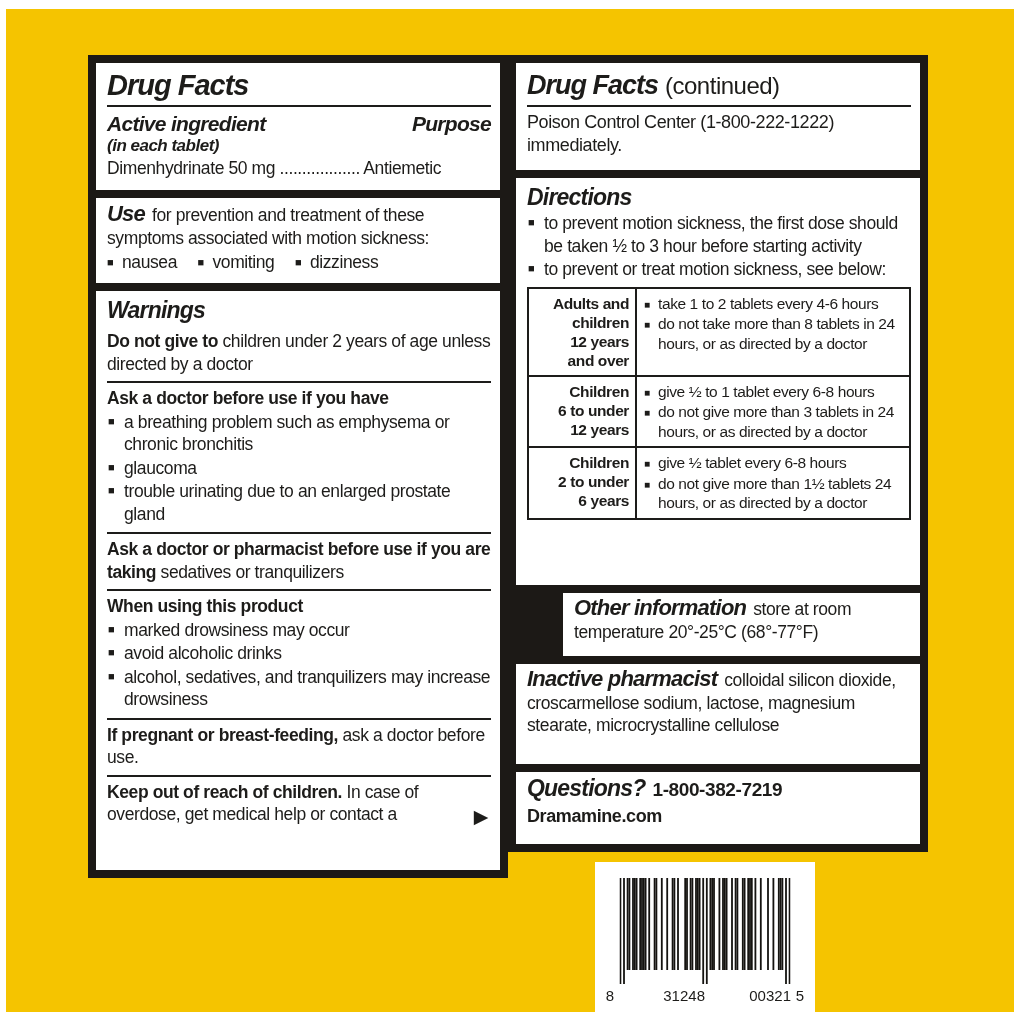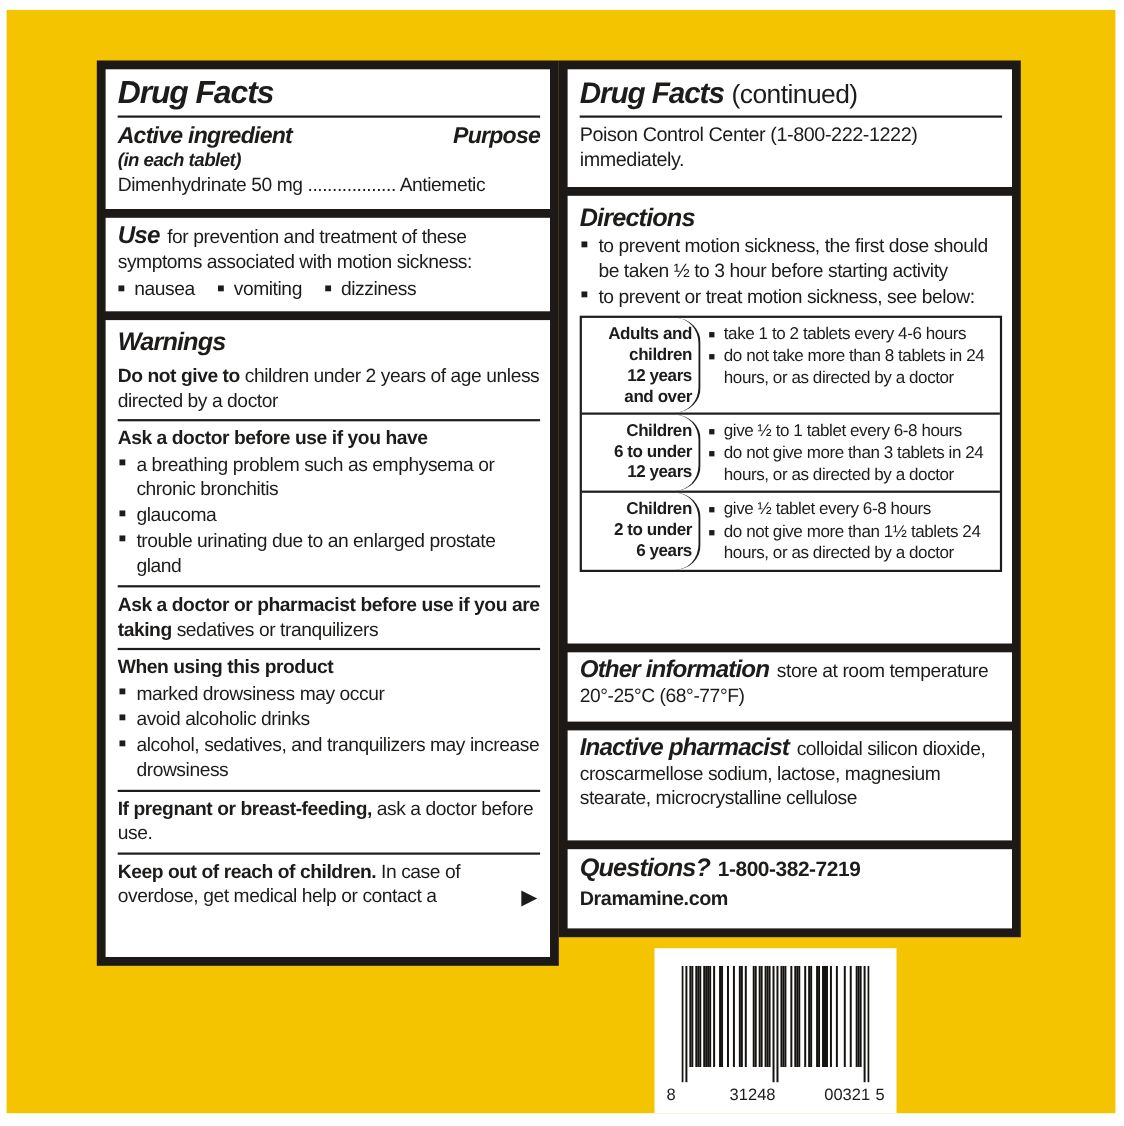--- a/index.html
+++ b/index.html
@@ -77,21 +77,21 @@
     border:2.5px solid var(--text-dark,#1d1c1a);
   }
   .dt-row{display:flex;}
   .dt-row + .dt-row{border-top:2.5px solid var(--text-dark,#1d1c1a);}
   .dt-age{
     flex:0 0 108px;width:108px;box-sizing:border-box;
     border-right:2.5px solid var(--text-dark,#1d1c1a);
     font-weight:bold;text-align:right;
     white-space:pre-line;
     padding:5px 6px 5px 3px;
-    font-size:15.5px;line-height:19px;letter-spacing:-0.4px;border-radius:23px;
+    font-size:15.5px;line-height:19px;letter-spacing:-0.4px;
   }
   .dt-dose{
     flex:1 1 auto;box-sizing:border-box;
     padding:4px 3px 4px 6px;
     font-size:15.5px;line-height:19.5px;letter-spacing:-0.4px;
   }
   .dt-dose .bullet{padding-left:15px;margin:1px 0;}
   .dt-dose .bullet::before{font-size:10px;top:2px;}
 
   .questions-phone{font-size:19px;font-weight:bold;letter-spacing:-0.4px;}
@@ -220,21 +220,21 @@
 2 to under
 6 years</div>
           <div class="dt-dose">
             <div class="bullet">give ½ tablet every 6-8 hours</div>
             <div class="bullet">do not give more than 1½ tablets 24 hours, or as directed by a doctor</div>
           </div>
         </div>
       </div>
     </div>
 
-    <div class="box fixed" style="height:63px;padding-top:4px;">
+    <div class="box fixed" style="height:63px;padding-top:4px;margin-left:47px;">
       <span class="inline-head">Other information</span><span>store at room temperature 20°-25°C (68°-77°F)</span>
     </div>
 
     <div class="box fixed" style="height:100px;padding-top:4px;">
       <span class="inline-head">Inactive pharmacist</span><span>colloidal silicon dioxide, croscarmellose sodium, lactose, magnesium stearate, microcrystalline cellulose</span>
     </div>
 
     <div class="box grow">
       <div>
         <span class="inline-head" style="font-size:23px;">Questions?</span><span class="questions-phone">1-800-382-7219</span>

